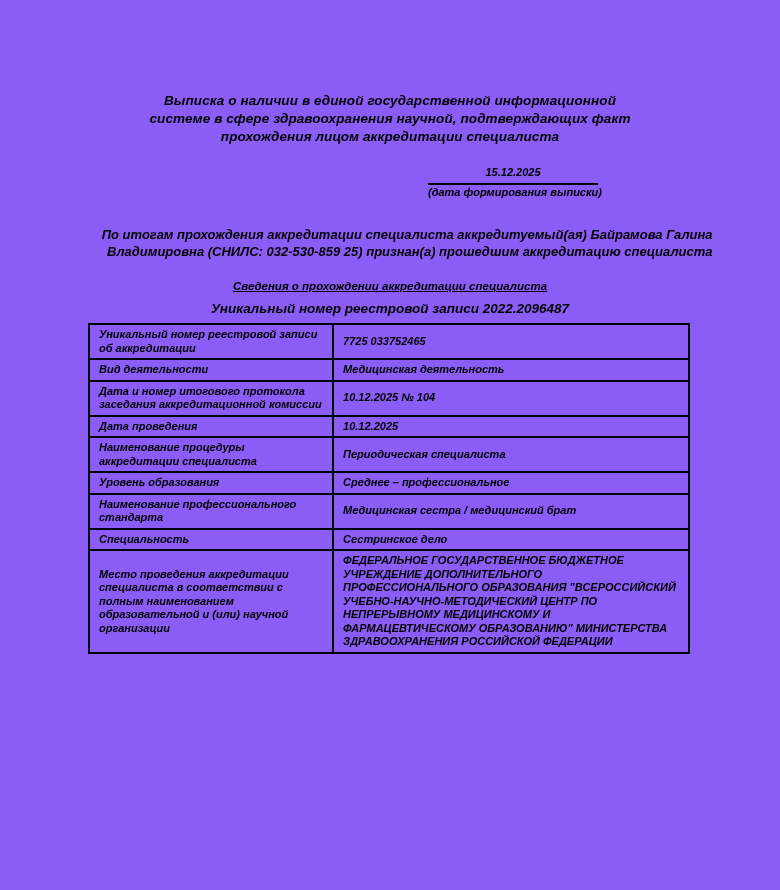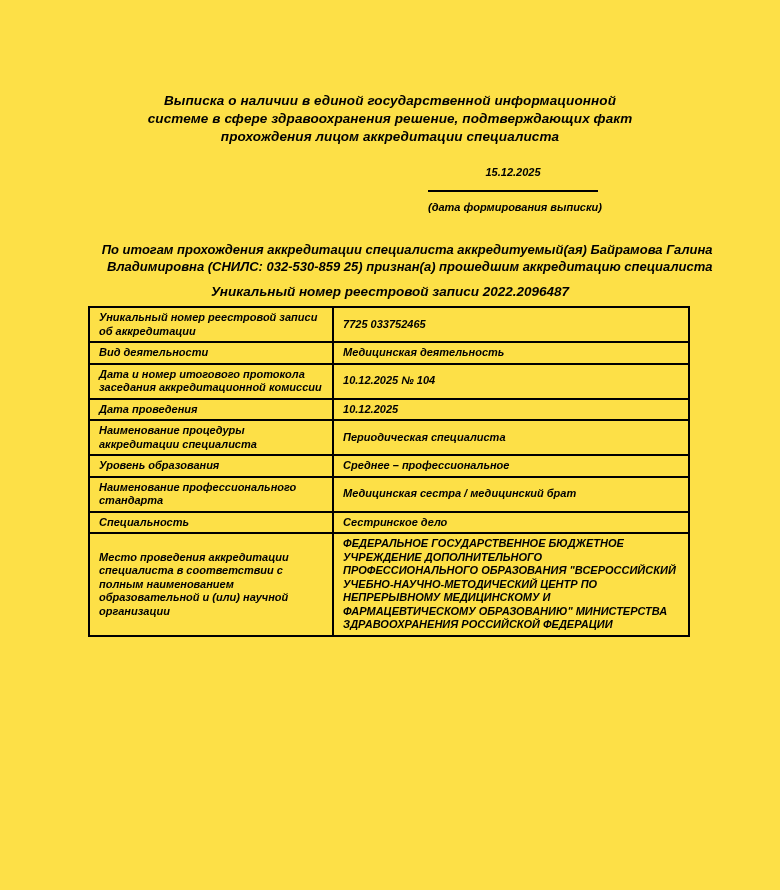--- a/index.html
+++ b/index.html
@@ -4,21 +4,21 @@
 <style>
   html, body {
     margin: 0;
     padding: 0;
     background: #ffffff;
   }
   .page {
     position: relative;
     width: 780px;
     height: 890px;
-    background: #fde047;
+    background: #8b5cf6;
     color: #000000;
     font-family: "Liberation Sans", sans-serif;
     font-weight: bold;
     font-style: italic;
     overflow: hidden;
   }
   .title {
     padding-top: 92px;
     text-align: center;
     font-size: 13.5px;
@@ -26,25 +26,25 @@
     letter-spacing: 0.1px;
   }
   .date-block {
     width: 170px;
     margin: 20px 182px 0 auto;
     text-align: center;
     font-size: 11px;
     line-height: 13px;
   }
   .date-value {
-    padding: 0 0 11px 0;
+    padding: 0 0 4px 0;
     border-bottom: 2px solid #000000;
   }
   .date-caption {
-    padding-top: 9px;
+    padding-top: 1px;
     white-space: nowrap;
   }
   .intro {
     margin: 27px auto 0;
     width: 645px;
     text-align: right;
     font-size: 13px;
     line-height: 17px;
   }
   .section-heading {
@@ -75,31 +75,32 @@
   td.label-cell  { width: 220px; }
   td.value-cell  { width: 330px; }
 </style>
 </head>
 <body>
 
 <div class="page">
 
   <div class="title">
     <div>Выписка о наличии в единой государственной информационной</div>
-    <div>системе в сфере здравоохранения решение, подтверждающих факт</div>
+    <div>системе в сфере здравоохранения научной, подтверждающих факт</div>
     <div>прохождения лицом аккредитации специалиста</div>
   </div>
 
   <div class="date-block">
     <div class="date-value">15.12.2025</div>
     <div class="date-caption">(дата формирования выписки)</div>
   </div>
 
   <p class="intro">По итогам прохождения аккредитации специалиста аккредитуемый(ая) Байрамова Галина Владимировна (СНИЛС: 032-530-859 25) признан(а) прошедшим аккредитацию специалиста</p>
 
+  <div class="section-heading">Сведения о прохождении аккредитации специалиста</div>
 
   <div class="registry-line">Уникальный номер реестровой записи 2022.2096487</div>
 
   <table class="info-table">
     <tbody>
       <tr>
         <td class="label-cell">Уникальный номер реестровой записи об аккредитации</td>
         <td class="value-cell">7725 033752465</td>
       </tr>
       <tr>

